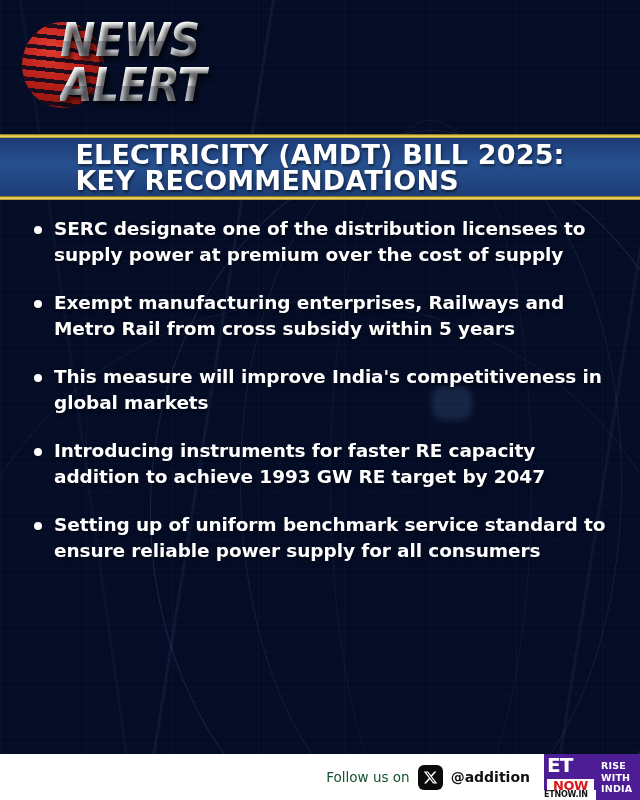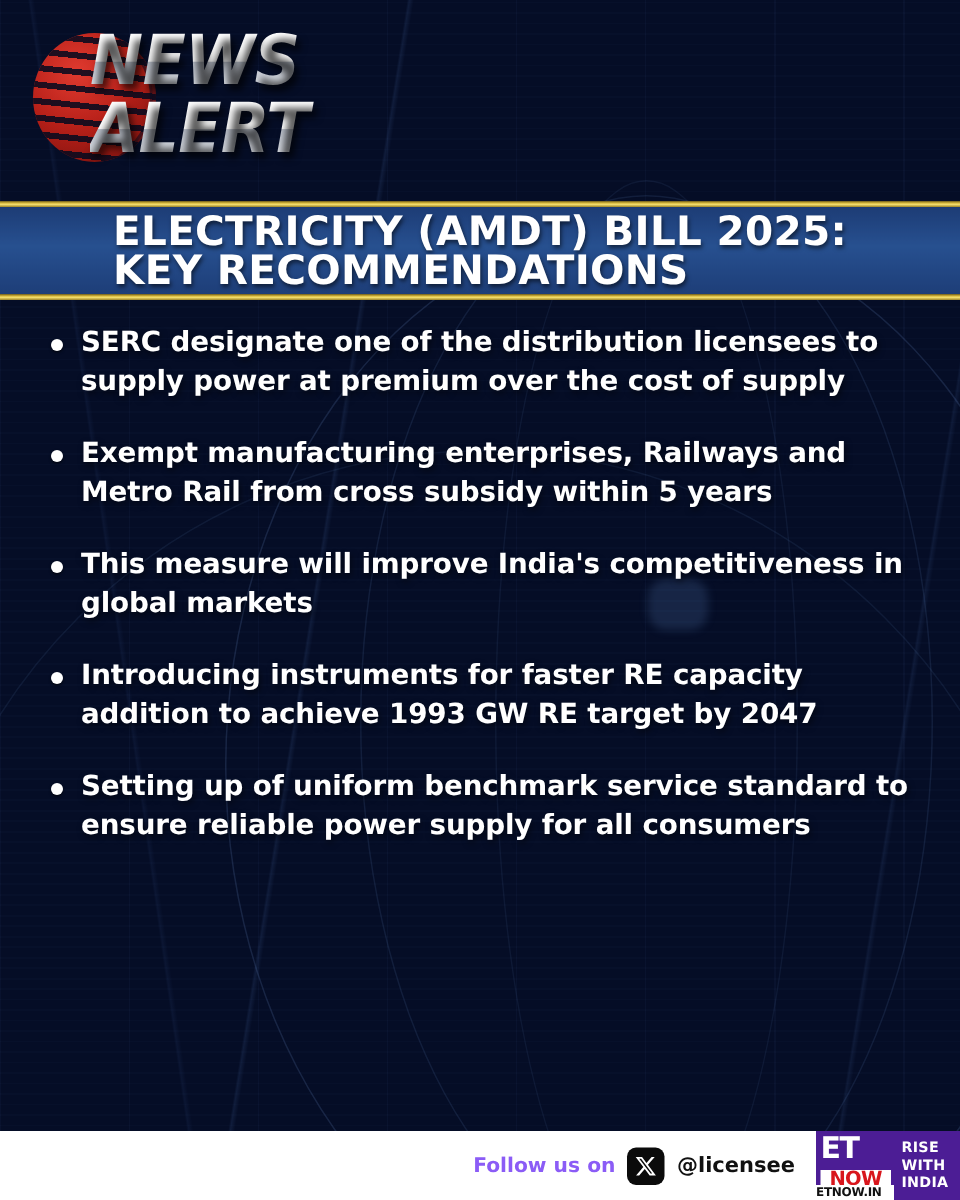--- a/index.html
+++ b/index.html
@@ -85,21 +85,21 @@
   .dot{flex:0 0 auto;width:8px;height:8px;border-radius:50%;background:#ffffff;
        margin:10px 12px 0 4px;box-shadow:0 1px 2px rgba(0,0,0,.6);}
   .btext{color:#ffffff;font-family:"DejaVu Sans",sans-serif;
     font-weight:700;font-size:18.5px;line-height:26px;letter-spacing:-.1px;
     text-shadow:1px 2px 4px rgba(0,0,0,.55);}
 
   
   .footer{position:absolute;left:0;bottom:0;width:640px;height:46px;background:#ffffff;}
   .foot-inner{position:absolute;left:0;top:0;width:640px;height:46px;
               display:flex;align-items:center;justify-content:flex-end;padding-right:0;}
-  .follow{color:#8b5cf6;font-family:"DejaVu Sans",sans-serif;font-weight:700;font-size:13.5px;}
+  .follow{color:#14532d;font-family:"DejaVu Sans",sans-serif;font-weight:400;font-size:13.5px;}
   .xbox{width:25px;height:25px;border-radius:6px;background:#0b0b0b;margin:0 8px;
         display:flex;align-items:center;justify-content:center;}
   .handle{color:#111;font-family:"DejaVu Sans",sans-serif;font-weight:700;font-size:14px;
           margin-right:14px;}
   .etlogo{display:flex;width:96px;height:46px;background:#4c1d95;}
   .etleft{position:relative;width:52px;height:46px;padding:2px 0 0 3px;box-sizing:border-box;}
   .et{color:#fff;font-family:"DejaVu Sans",sans-serif;font-weight:700;font-size:20px;
       line-height:19px;letter-spacing:-1px;}
   .now{margin-top:1px;background:#fff;color:#d8161c;font-family:"DejaVu Sans",sans-serif;
        font-weight:700;font-size:13px;line-height:14px;letter-spacing:-.5px;
@@ -169,21 +169,21 @@
   </div>
 
   <div class="footer">
     <div class="foot-inner">
       <span class="follow">Follow us on</span>
       <span class="xbox">
         <svg width="15" height="15" viewBox="0 0 24 24" aria-hidden="true">
           <path fill="#ffffff" d="M18.24 2.25h3.31l-7.23 8.26 8.5 11.24h-6.65l-5.21-6.82-5.97 6.82H1.67l7.73-8.84L1.25 2.25h6.82l4.71 6.23 5.46-6.23Zm-1.16 17.52h1.83L7.02 4.13H5.06l12.02 15.64Z"></path>
         </svg>
       </span>
-      <span class="handle">@licensee</span>
+      <span class="handle">@addition</span>
       <span class="etlogo">
         <span class="etleft">
           <span class="et">ET</span>
           <br>
           <span class="now">NOW</span>
           <span class="dotin">ETNOW.IN</span>
         </span>
         <span class="etright">
           <span>RISE</span><br>
           <span>WITH</span><br>

